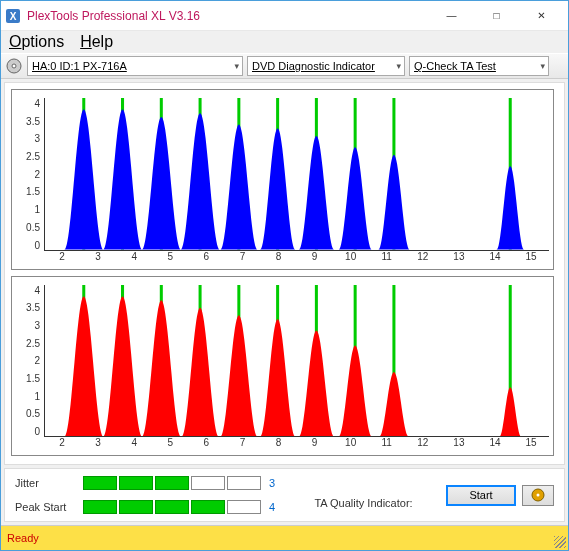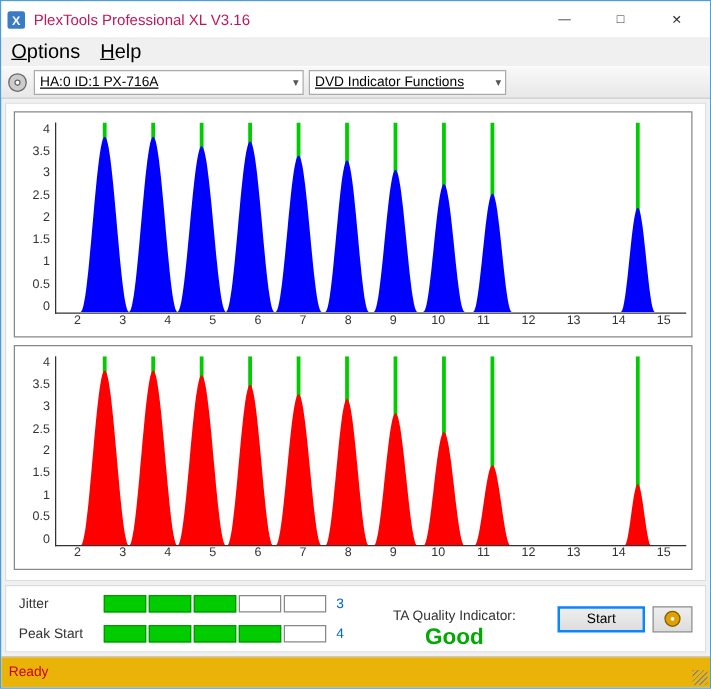--- a/index.html
+++ b/index.html
@@ -36,21 +36,21 @@
 .segment { width: 34px; height: 14px; border: 1px solid #888; background: #fff; }
 .segment.on { background: #0c0; border-color: #090; }
 .metric-val { font-size: 11px; color: #06c; width: 12px; }
 .ta-block { flex: 1; text-align: center; margin-top: 16px; }
 .ta-label { font-size: 11px; color: #333; }
 .ta-value { font-size: 18px; font-weight: bold; color: #0a0; }
 .btn-col { display: flex; gap: 6px; align-items: center; }
 .btn { width: 70px; height: 21px; background: linear-gradient(#eee,#ddd); border: 1px solid #888; font-size: 11px; display: flex; align-items: center; justify-content: center; }
 .btn.primary { border: 2px solid #0a84ff; }
 .btn.icon-only { width: 32px; }
-.statusbar { height: 18px; background: #eab308; border-top: 1px solid #ccc; font-size: 11px; color: #c00; padding: 12px 6px; display: flex; align-items: center; position: relative; }
+.statusbar { height: 18px; background: #fde047; border-top: 1px solid #ccc; font-size: 11px; color: #c00; padding: 12px 6px; display: flex; align-items: center; position: relative; }
 .grip { position: absolute; right: 2px; bottom: 2px; width: 12px; height: 12px; background: repeating-linear-gradient(135deg,#888 0,#888 1px,transparent 1px,transparent 3px); }
 svg.plot-svg { position: absolute; inset: 0; width: 100%; height: 100%; }
 </style>
 </head>
 <body>
 
 <div class="titlebar">
   <span class="icon">
     <svg width="16" height="16" viewBox="0 0 16 16">
         <rect x="1" y="1" width="14" height="14" rx="2" fill="#3a7bc8"></rect>
@@ -74,21 +74,24 @@
   <span class="toolicon">
     <svg width="16" height="16" viewBox="0 0 16 16">
         <circle cx="8" cy="8" r="7" fill="#ccc" stroke="#666"></circle>
         <circle cx="8" cy="8" r="2" fill="#fff" stroke="#666"></circle>
       </svg>
   </span>
   <div class="combo c1">
       <span>HA:0 ID:1   PX-716A</span>
     </div>
   <div class="combo c2">
-      <span>DVD Indicator Functions</span>
+      <span>DVD Diagnostic Indicator</span>
+    </div>
+  <div class="combo c3">
+      <span>Q-Check TA Test</span>
     </div>
 </div>
 
 <div class="chart-area">
   <div class="chart-panel">
     <div class="plot-row">
       <div class="yaxis">
           <span>4</span>
           <span>3.5</span>
           <span>3</span>
@@ -206,21 +209,20 @@
           <div class="segment on"></div>
           <div class="segment on"></div>
           <div class="segment on"></div>
           <div class="segment"></div>
         </div>
       <span class="metric-val">4</span>
     </div>
   </div>
   <div class="ta-block">
     <div class="ta-label">TA Quality Indicator:</div>
-    <div class="ta-value">Good</div>
   </div>
   <div class="btn-col">
     <div class="btn primary">Start</div>
     <div class="btn icon-only">
       <svg width="16" height="16" viewBox="0 0 16 16">
           <circle cx="8" cy="8" r="6" fill="#e0a000" stroke="#806000"></circle>
           <circle cx="8" cy="8" r="1.5" fill="#fff"></circle>
         </svg>
     </div>
   </div>

